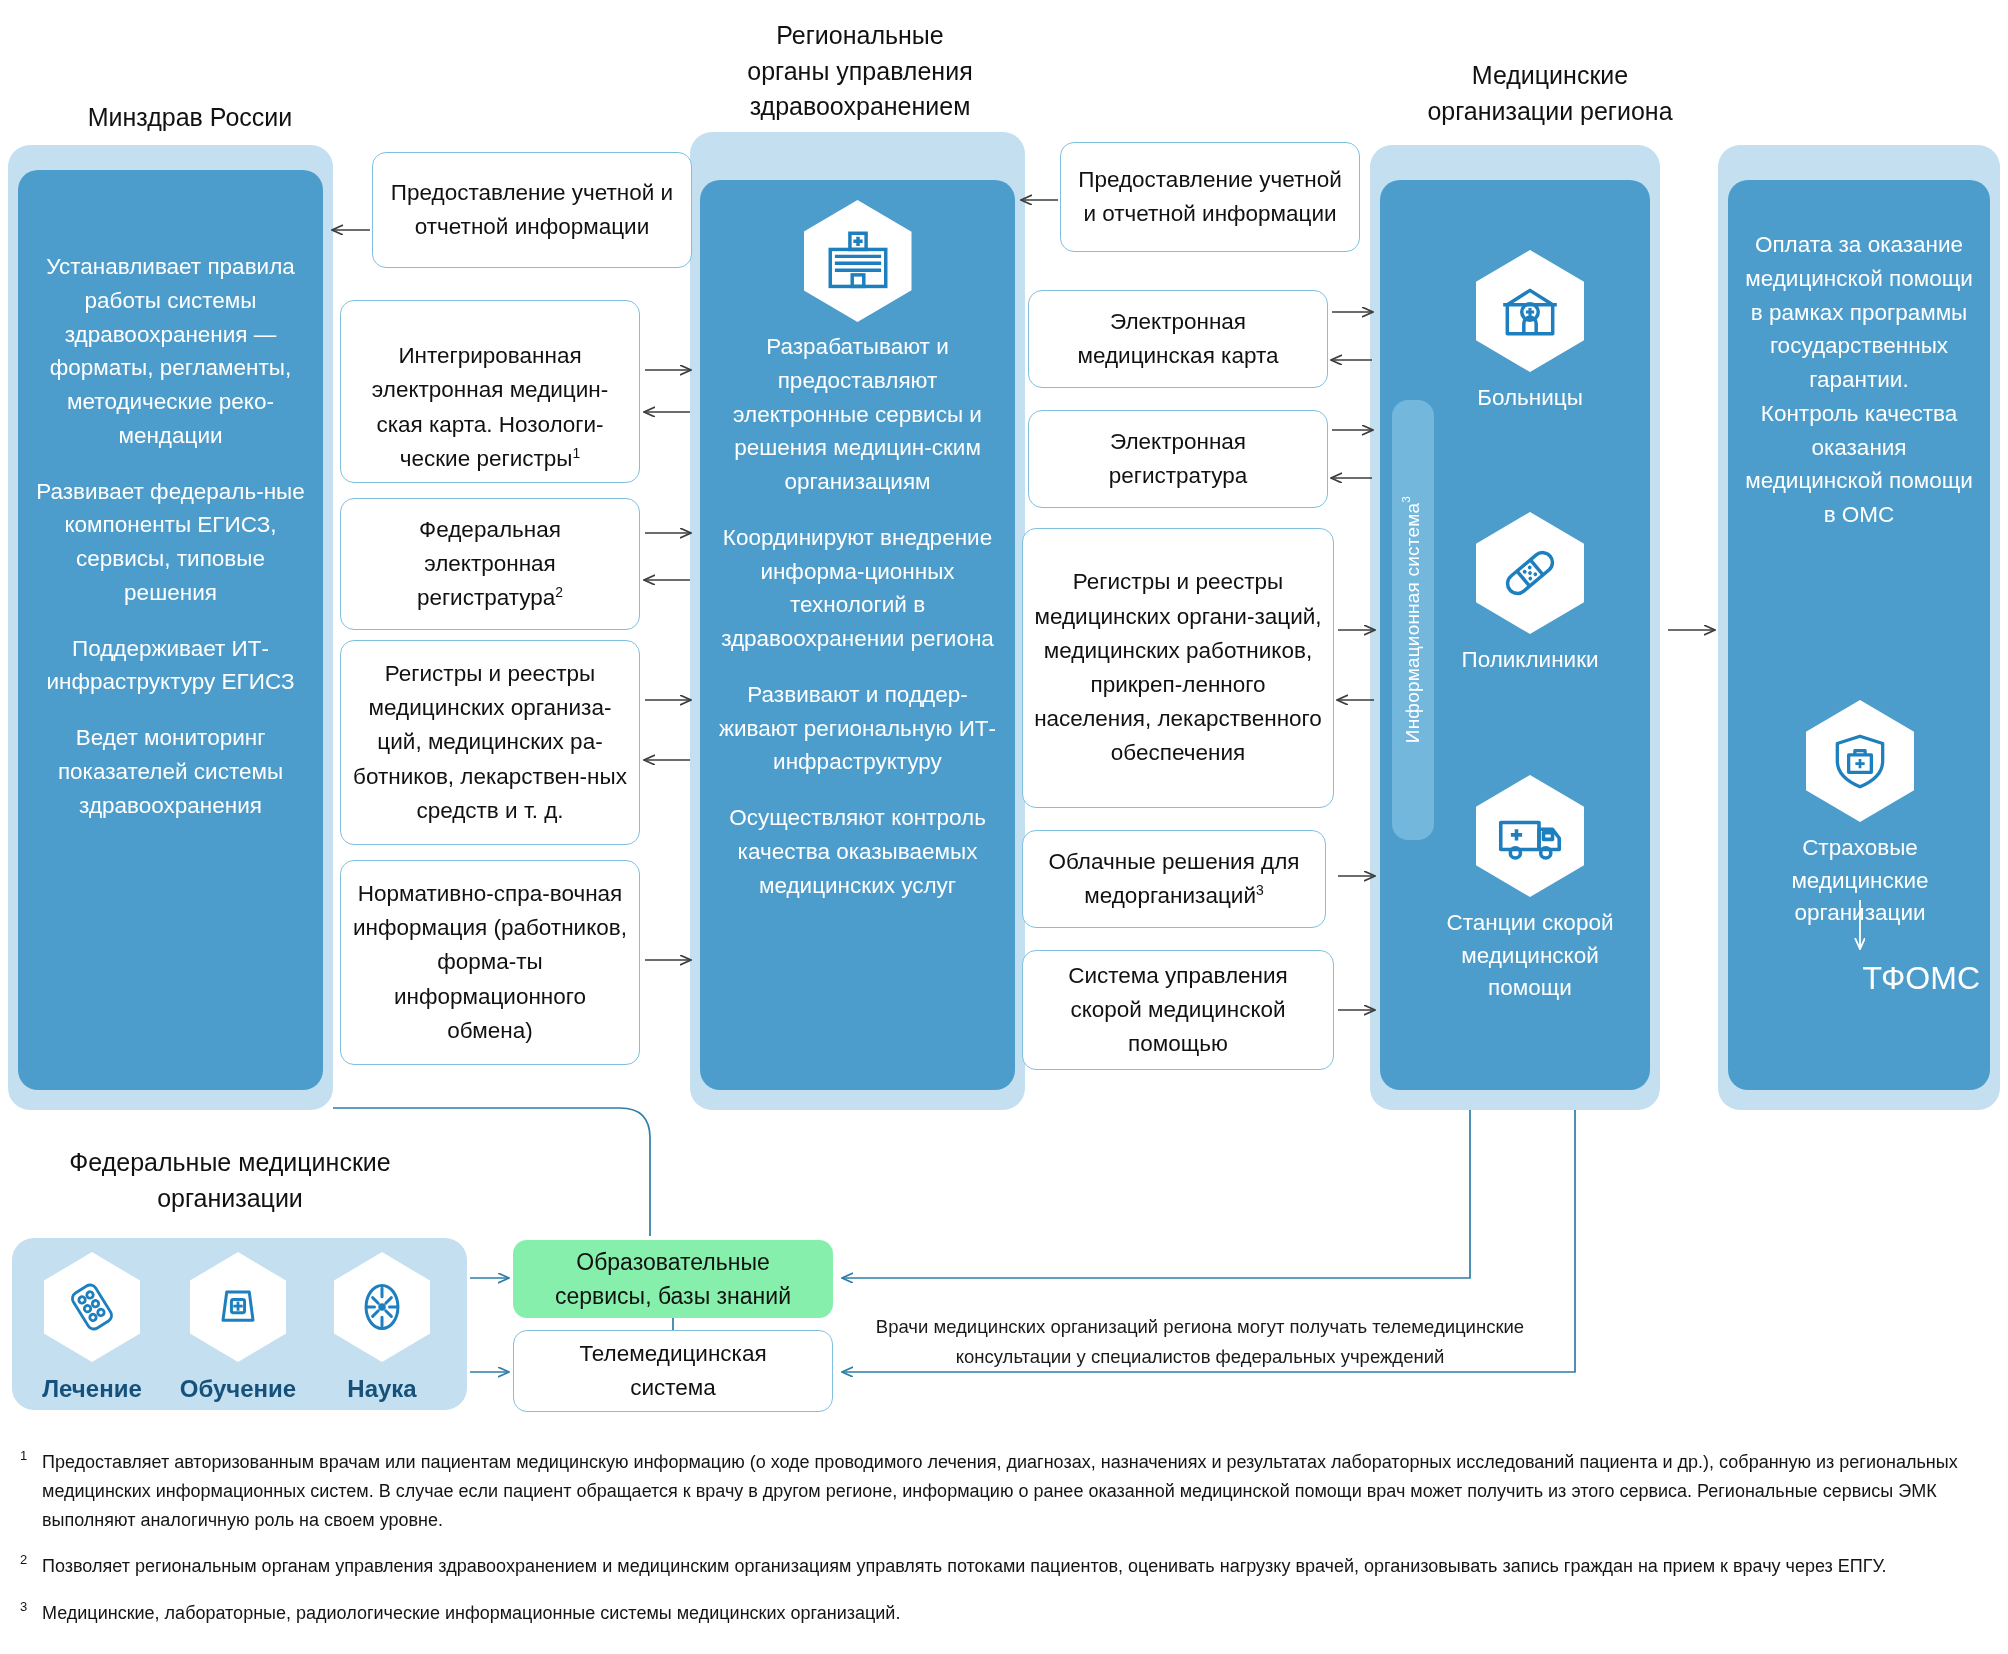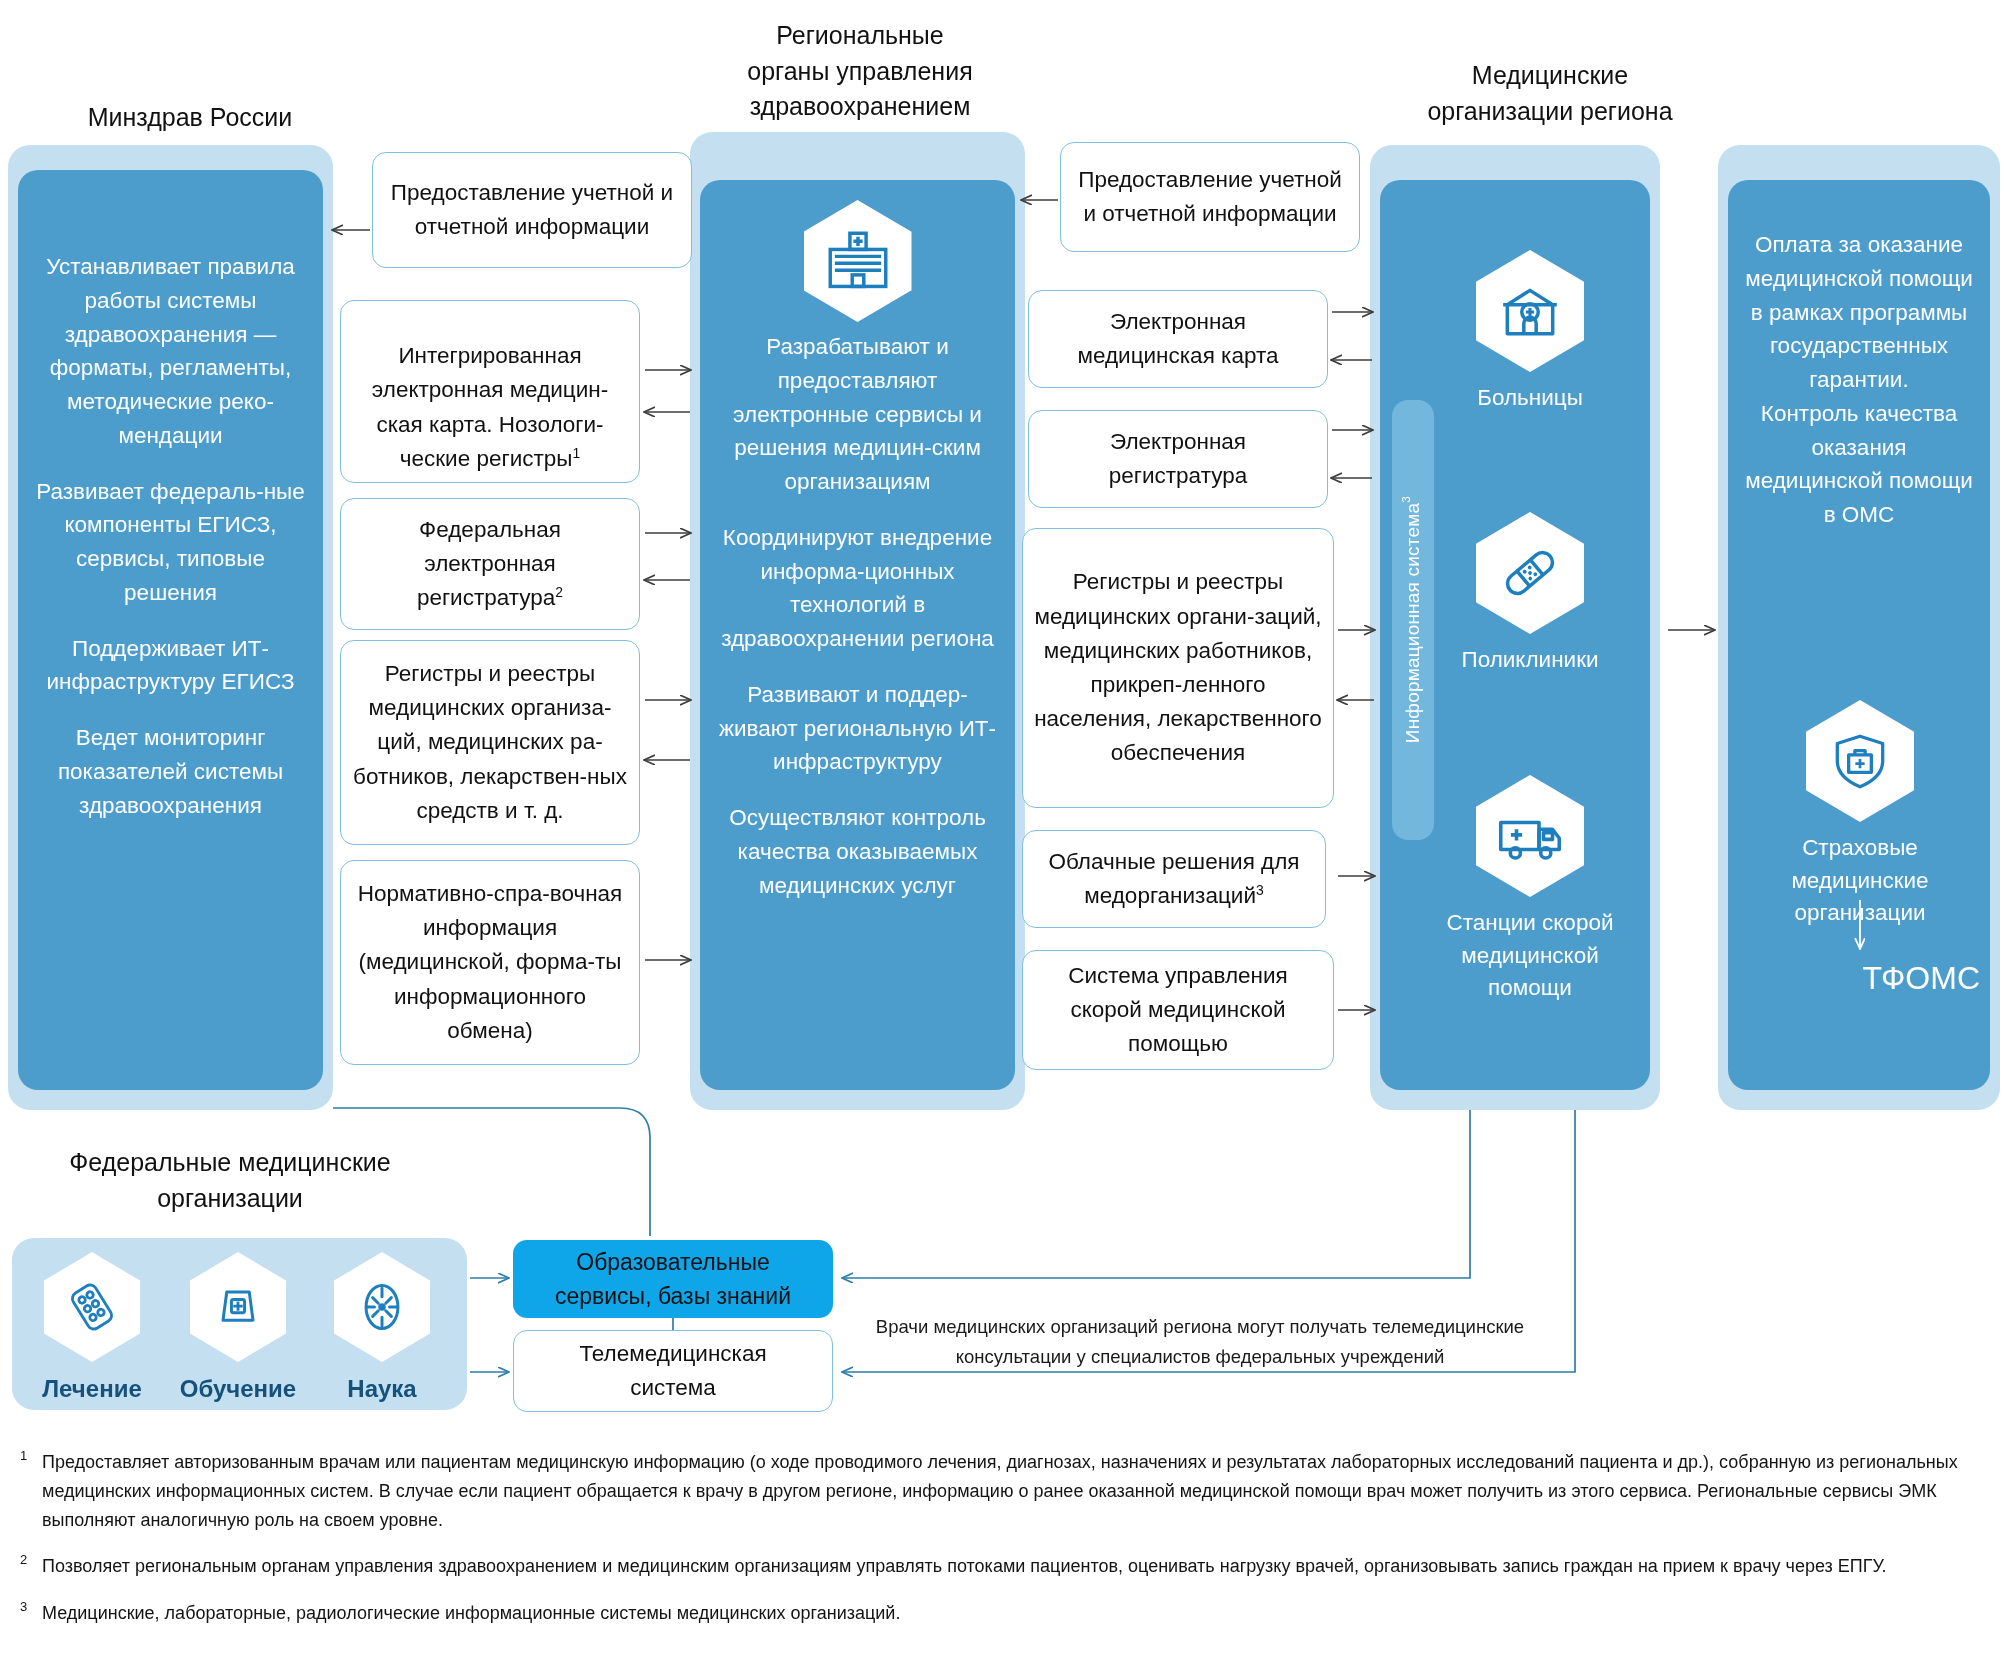--- a/index.html
+++ b/index.html
@@ -87,21 +87,21 @@
     writing-mode:vertical-rl;
     transform:rotate(180deg);
     white-space:nowrap;
     letter-spacing:.2px;
   }
 
   
   .palebottom { position:absolute; background:#c3dff0; border-radius:22px; }
   .eduBox {
     position:absolute;
-    background:#0ea5e9;
+    background:#86efac;
     border-radius:14px;
     display:flex; align-items:center; justify-content:center;
     text-align:center; font-size:23px; line-height:1.5; color:#111;
   }
   .noteTxt {
     position:absolute;
     text-align:center;
     font-size:18.5px;
     line-height:1.62;
     color:#1a1a1a;
@@ -153,21 +153,21 @@
 
   <div class="wbox" style="left:340px; top:498px; width:300px; height:132px;">
     <span><span>Федеральная электронная регистратура</span><sup>2</sup></span>
   </div>
 
   <div class="wbox" style="left:340px; top:640px; width:300px; height:205px;">
     <span>Регистры и реестры медицинских организа-ций, медицинских ра-ботников, лекарствен-ных средств и т. д.</span>
   </div>
 
   <div class="wbox" style="left:340px; top:860px; width:300px; height:205px;">
-    <span>Нормативно-спра-вочная информация (медицинской, форма-ты информационного обмена)</span>
+    <span>Нормативно-спра-вочная информация (работников, форма-ты информационного обмена)</span>
   </div>
 
   <div class="blue" style="left:700px; top:180px; width:315px; height:910px; padding:150px 16px 0 16px;">
     <p>Разрабатывают и предоставляют электронные сервисы и решения медицин-ским организациям</p>
     <p>Координируют внедрение информа-ционных технологий в здравоохранении региона</p>
     <p>Развивают и поддер-живают региональную ИТ-инфраструктуру</p>
     <p>Осуществляют контроль качества оказываемых медицинских услуг</p>
   </div>
 
   <div style="position:absolute; left:700px; top:200px; width:315px;">

